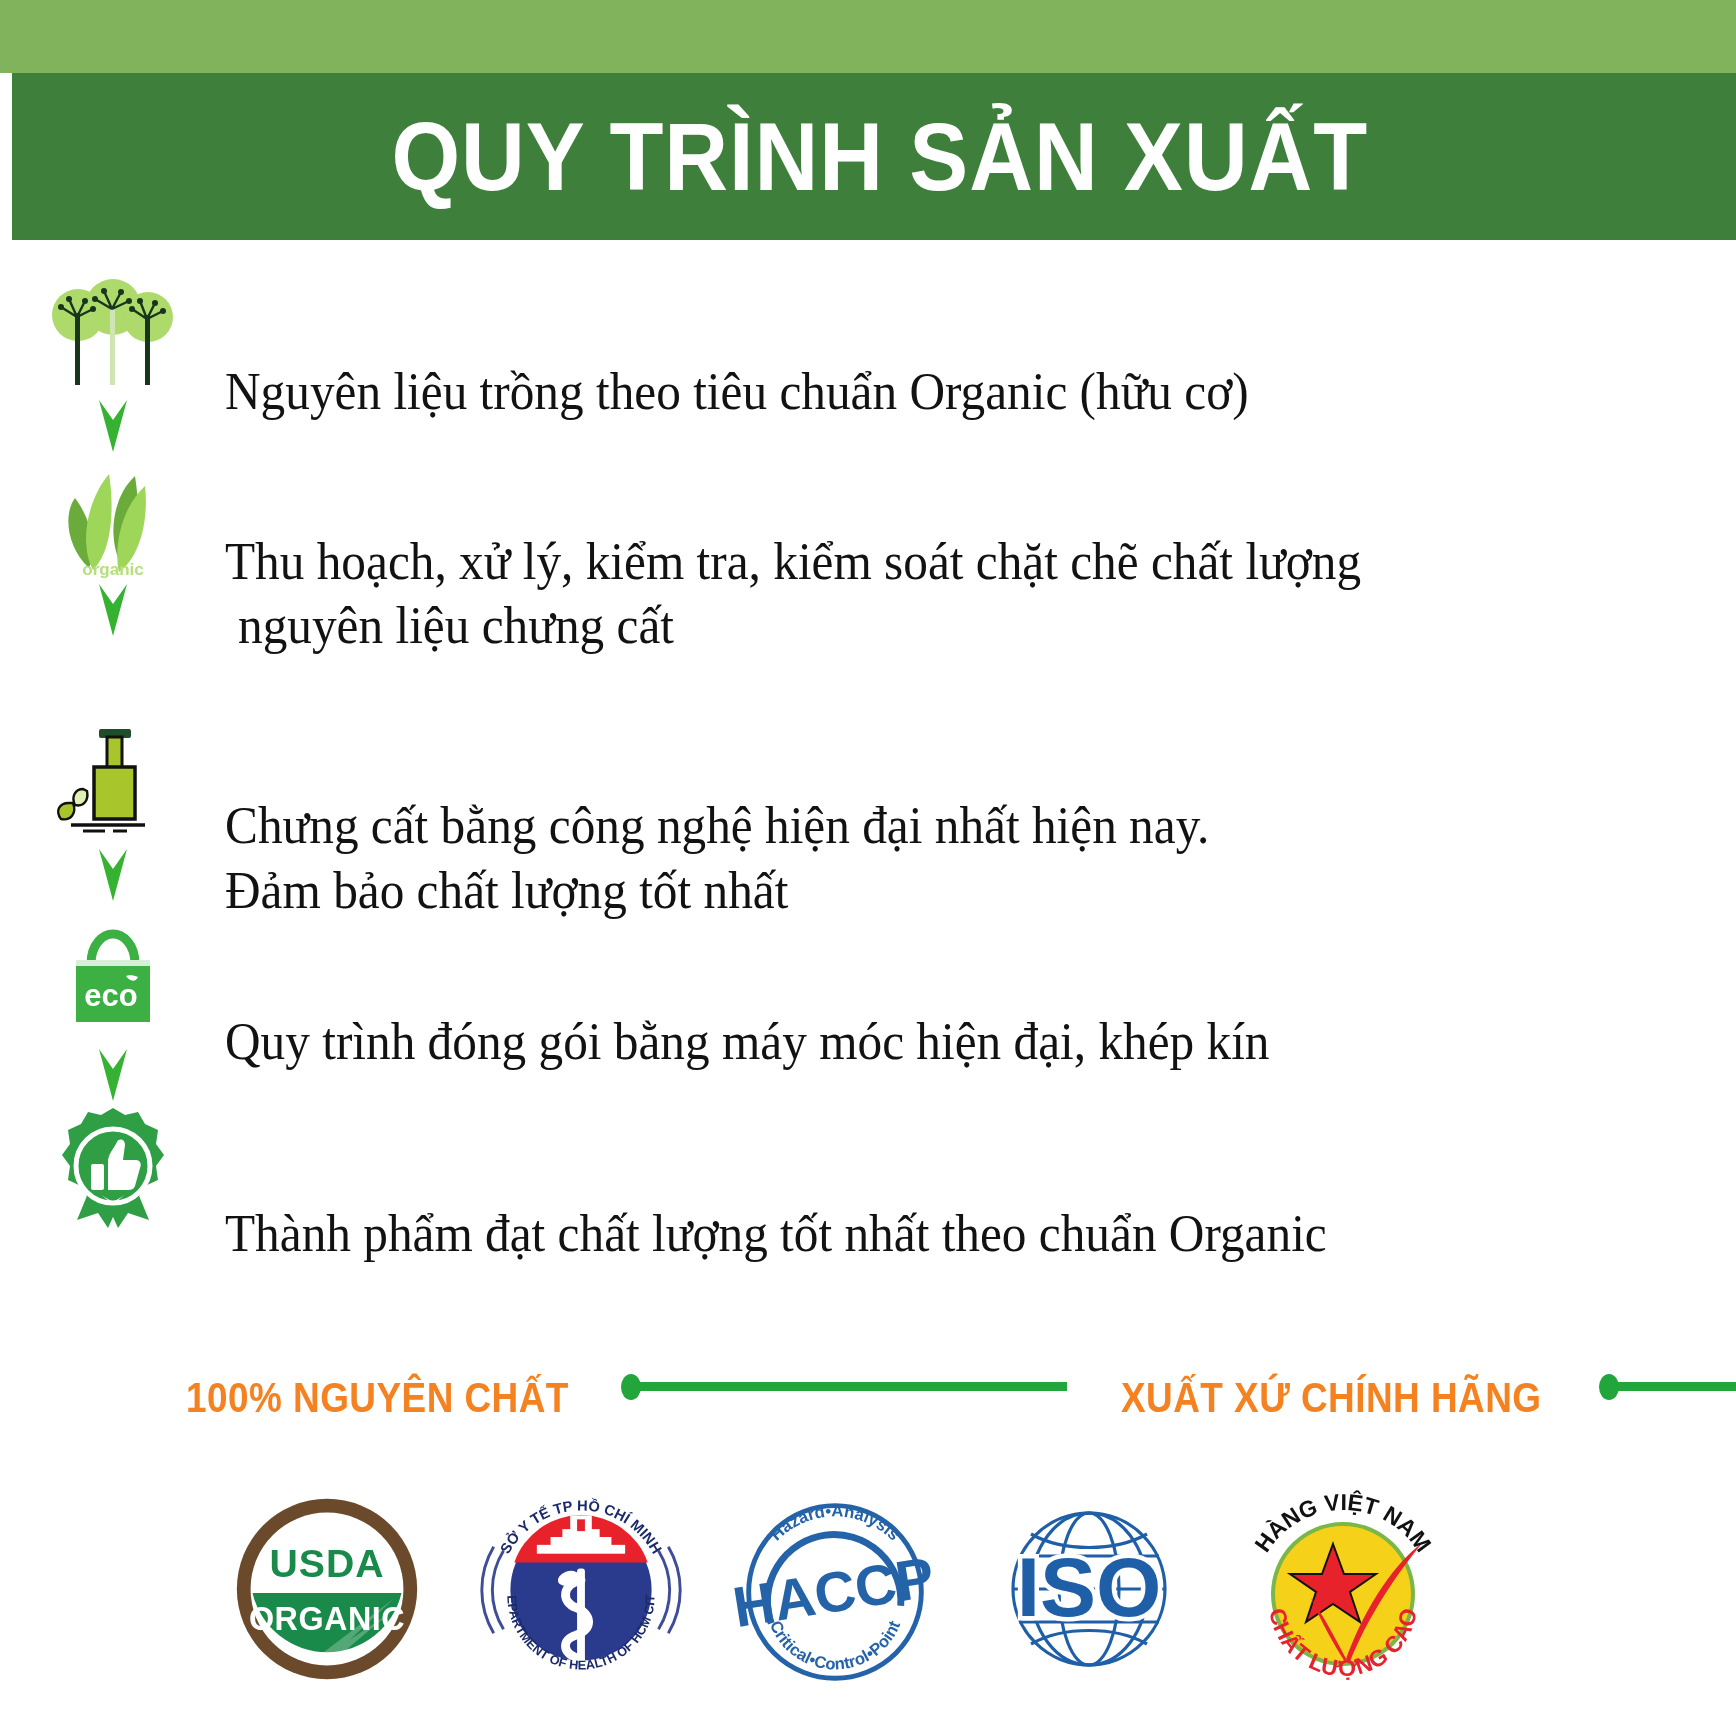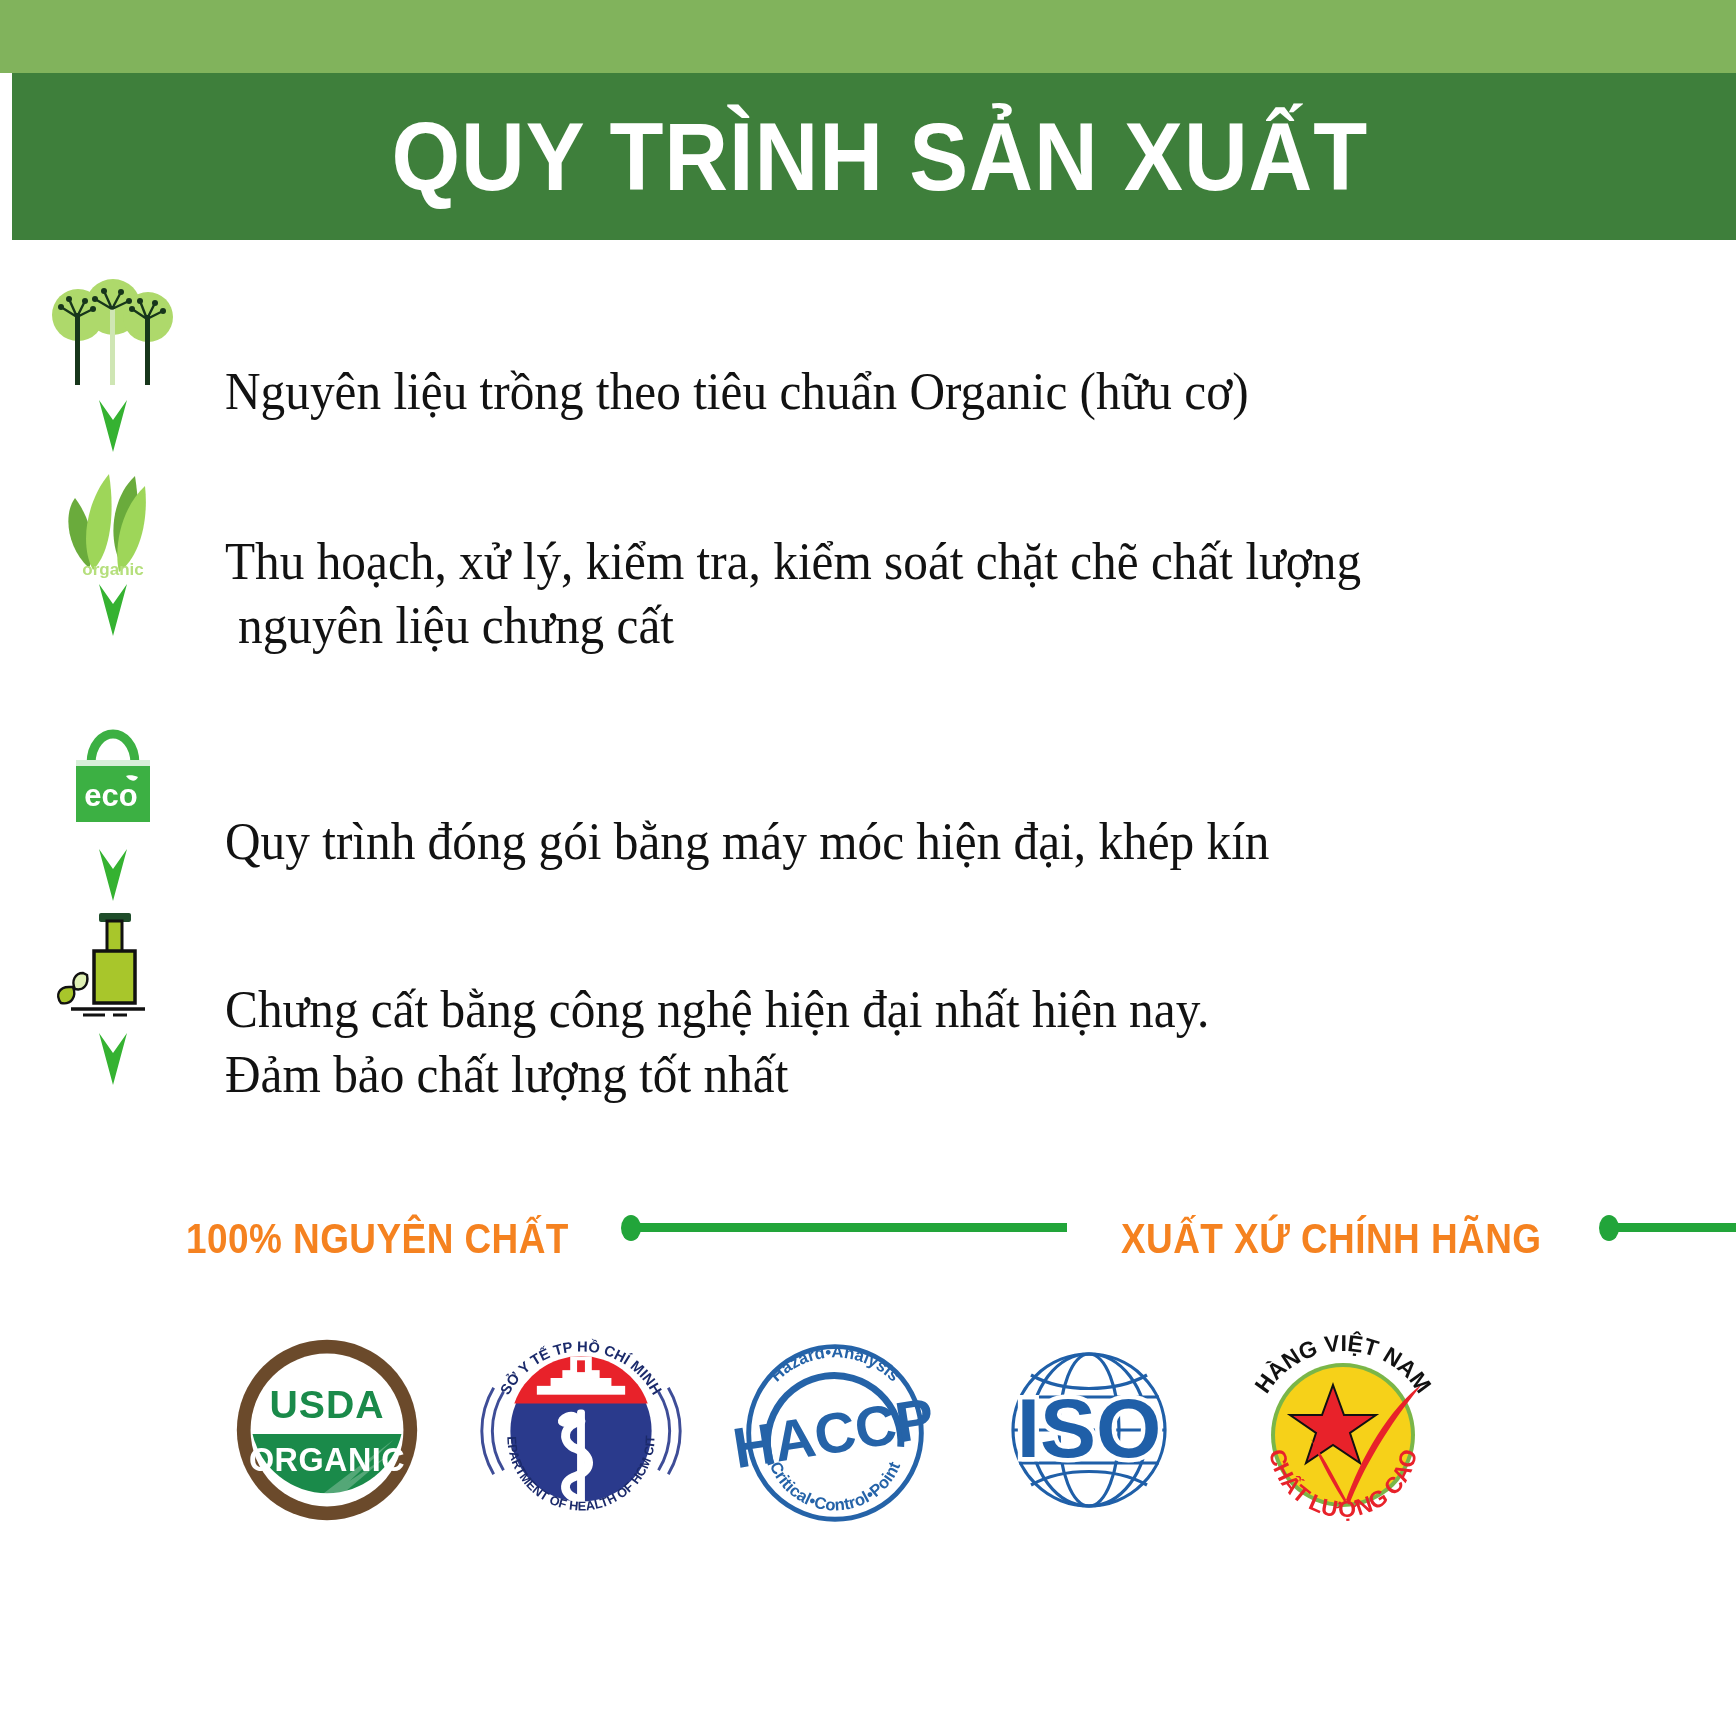--- a/index.html
+++ b/index.html
@@ -168,42 +168,20 @@
             <path d="M3 2 L17 22 L31 2 L17 54 Z" fill="#35b231"></path>
           </svg>
         </div>
       </div>
       <div class="text-col">
         <span>Thu hoạch, xử lý, kiểm tra, kiểm soát chặt chẽ chất lượng</span>
         <span class="l2">nguyên liệu chưng cất</span>
       </div>
     </div>
 
-    <div class="step-row row-4">
-      <div class="icon-col">
-        <div class="icon-box">
-          <svg width="118" height="112" viewBox="0 0 118 112">
-            <path d="M37 38 C37 18 49 8 59 8 C69 8 81 18 81 38" fill="none" stroke="#3cb043" stroke-width="9"></path>
-            <rect x="22" y="34" width="74" height="62" fill="#3cb043"></rect>
-            <rect x="22" y="34" width="74" height="6" fill="#d7efd8"></rect>
-            <text x="57" y="80" font-family="'Liberation Sans',sans-serif" font-size="31" font-weight="700" fill="#ffffff" text-anchor="middle">eco</text>
-            <path d="M72 50 C76 56 82 56 84 51 C80 49 74 49 72 50 Z" fill="#ffffff"></path>
-          </svg>
-        </div>
-        <div class="arrow-box">
-          <svg width="34" height="54" viewBox="0 0 34 54">
-            <path d="M3 2 L17 22 L31 2 L17 54 Z" fill="#35b231"></path>
-          </svg>
-        </div>
-      </div>
-      <div class="text-col">
-        <span>Quy trình đóng gói bằng máy móc hiện đại, khép kín</span>
-      </div>
-    </div>
-
     <div class="step-row row-3">
       <div class="icon-col">
         <div class="icon-box">
           <svg width="128" height="118" viewBox="0 0 128 118">
             <rect x="50" y="6" width="32" height="9" rx="2" fill="#1f4d2a"></rect>
             <rect x="58" y="14" width="15" height="32" fill="#a8c62b" stroke="#111" stroke-width="3"></rect>
             <rect x="45" y="44" width="41" height="52" fill="#a8c62b" stroke="#111" stroke-width="3.5"></rect>
             <path d="M34 66 C26 66 22 74 26 82 C34 84 40 78 38 68 Z" fill="#dff0b3" stroke="#111" stroke-width="2.4"></path>
             <path d="M20 80 C10 80 6 88 12 96 C22 98 28 90 24 80 Z" fill="#a8c62b" stroke="#111" stroke-width="2.4"></path>
             <path d="M22 102 L96 102" stroke="#111" stroke-width="3.5"></path>
@@ -215,20 +193,61 @@
             <path d="M3 2 L17 22 L31 2 L17 54 Z" fill="#35b231"></path>
           </svg>
         </div>
       </div>
       <div class="text-col">
         <span>Chưng cất bằng công nghệ hiện đại nhất hiện nay.</span>
         <span>Đảm bảo chất lượng tốt nhất</span>
       </div>
     </div>
 
+    <div class="step-row row-4">
+      <div class="icon-col">
+        <div class="icon-box">
+          <svg width="118" height="112" viewBox="0 0 118 112">
+            <path d="M37 38 C37 18 49 8 59 8 C69 8 81 18 81 38" fill="none" stroke="#3cb043" stroke-width="9"></path>
+            <rect x="22" y="34" width="74" height="62" fill="#3cb043"></rect>
+            <rect x="22" y="34" width="74" height="6" fill="#d7efd8"></rect>
+            <text x="57" y="80" font-family="'Liberation Sans',sans-serif" font-size="31" font-weight="700" fill="#ffffff" text-anchor="middle">eco</text>
+            <path d="M72 50 C76 56 82 56 84 51 C80 49 74 49 72 50 Z" fill="#ffffff"></path>
+          </svg>
+        </div>
+        <div class="arrow-box">
+          <svg width="34" height="54" viewBox="0 0 34 54">
+            <path d="M3 2 L17 22 L31 2 L17 54 Z" fill="#35b231"></path>
+          </svg>
+        </div>
+      </div>
+      <div class="text-col">
+        <span>Quy trình đóng gói bằng máy móc hiện đại, khép kín</span>
+      </div>
+    </div>
+
+    <div class="step-row row-5">
+      <div class="icon-col">
+        <div class="icon-box">
+          <svg width="124" height="124" viewBox="0 0 124 124">
+            <path d="M40 82 L26 116 L47 109 L57 124 L66 104 Z" fill="#2f9e44"></path>
+            <path d="M84 82 L98 116 L77 109 L67 124 L58 104 Z" fill="#2f9e44"></path>
+            <path d="M62 4 l12 7 13 -3 7 12 13 6 -2 14 8 11 -8 11 2 14 -13 6 -7 12 -13 -3 -12 7 -12 -7 -13 3 -7 -12 -13 -6 2 -14 -8 -11 8 -11 -2 -14 13 -6 7 -12 13 3 Z" fill="#2f9e44"></path>
+            <circle cx="62" cy="62" r="37" fill="none" stroke="#ffffff" stroke-width="5"></circle>
+            <g fill="#ffffff">
+              <rect x="40" y="60" width="13" height="26" rx="2"></rect>
+              <path d="M57 86 L57 58 C57 50 62 46 66 38 C68 34 74 35 74 41 L72 56 L85 56 C89 56 91 60 89 64 L84 82 C83 85 80 86 77 86 Z"></path>
+            </g>
+          </svg>
+        </div>
+      </div>
+      <div class="text-col">
+        <span>Thành phẩm đạt chất lượng tốt nhất theo chuẩn Organic</span>
+      </div>
+    </div>
 
   </div>
 
   <div class="features">
     <div class="feature">
       <div class="feature-label">100% NGUYÊN CHẤT</div>
       <div class="feature-rule">
         <span class="feature-dot"></span>
         <span class="feature-line" style="width:430px"></span>
       </div>

